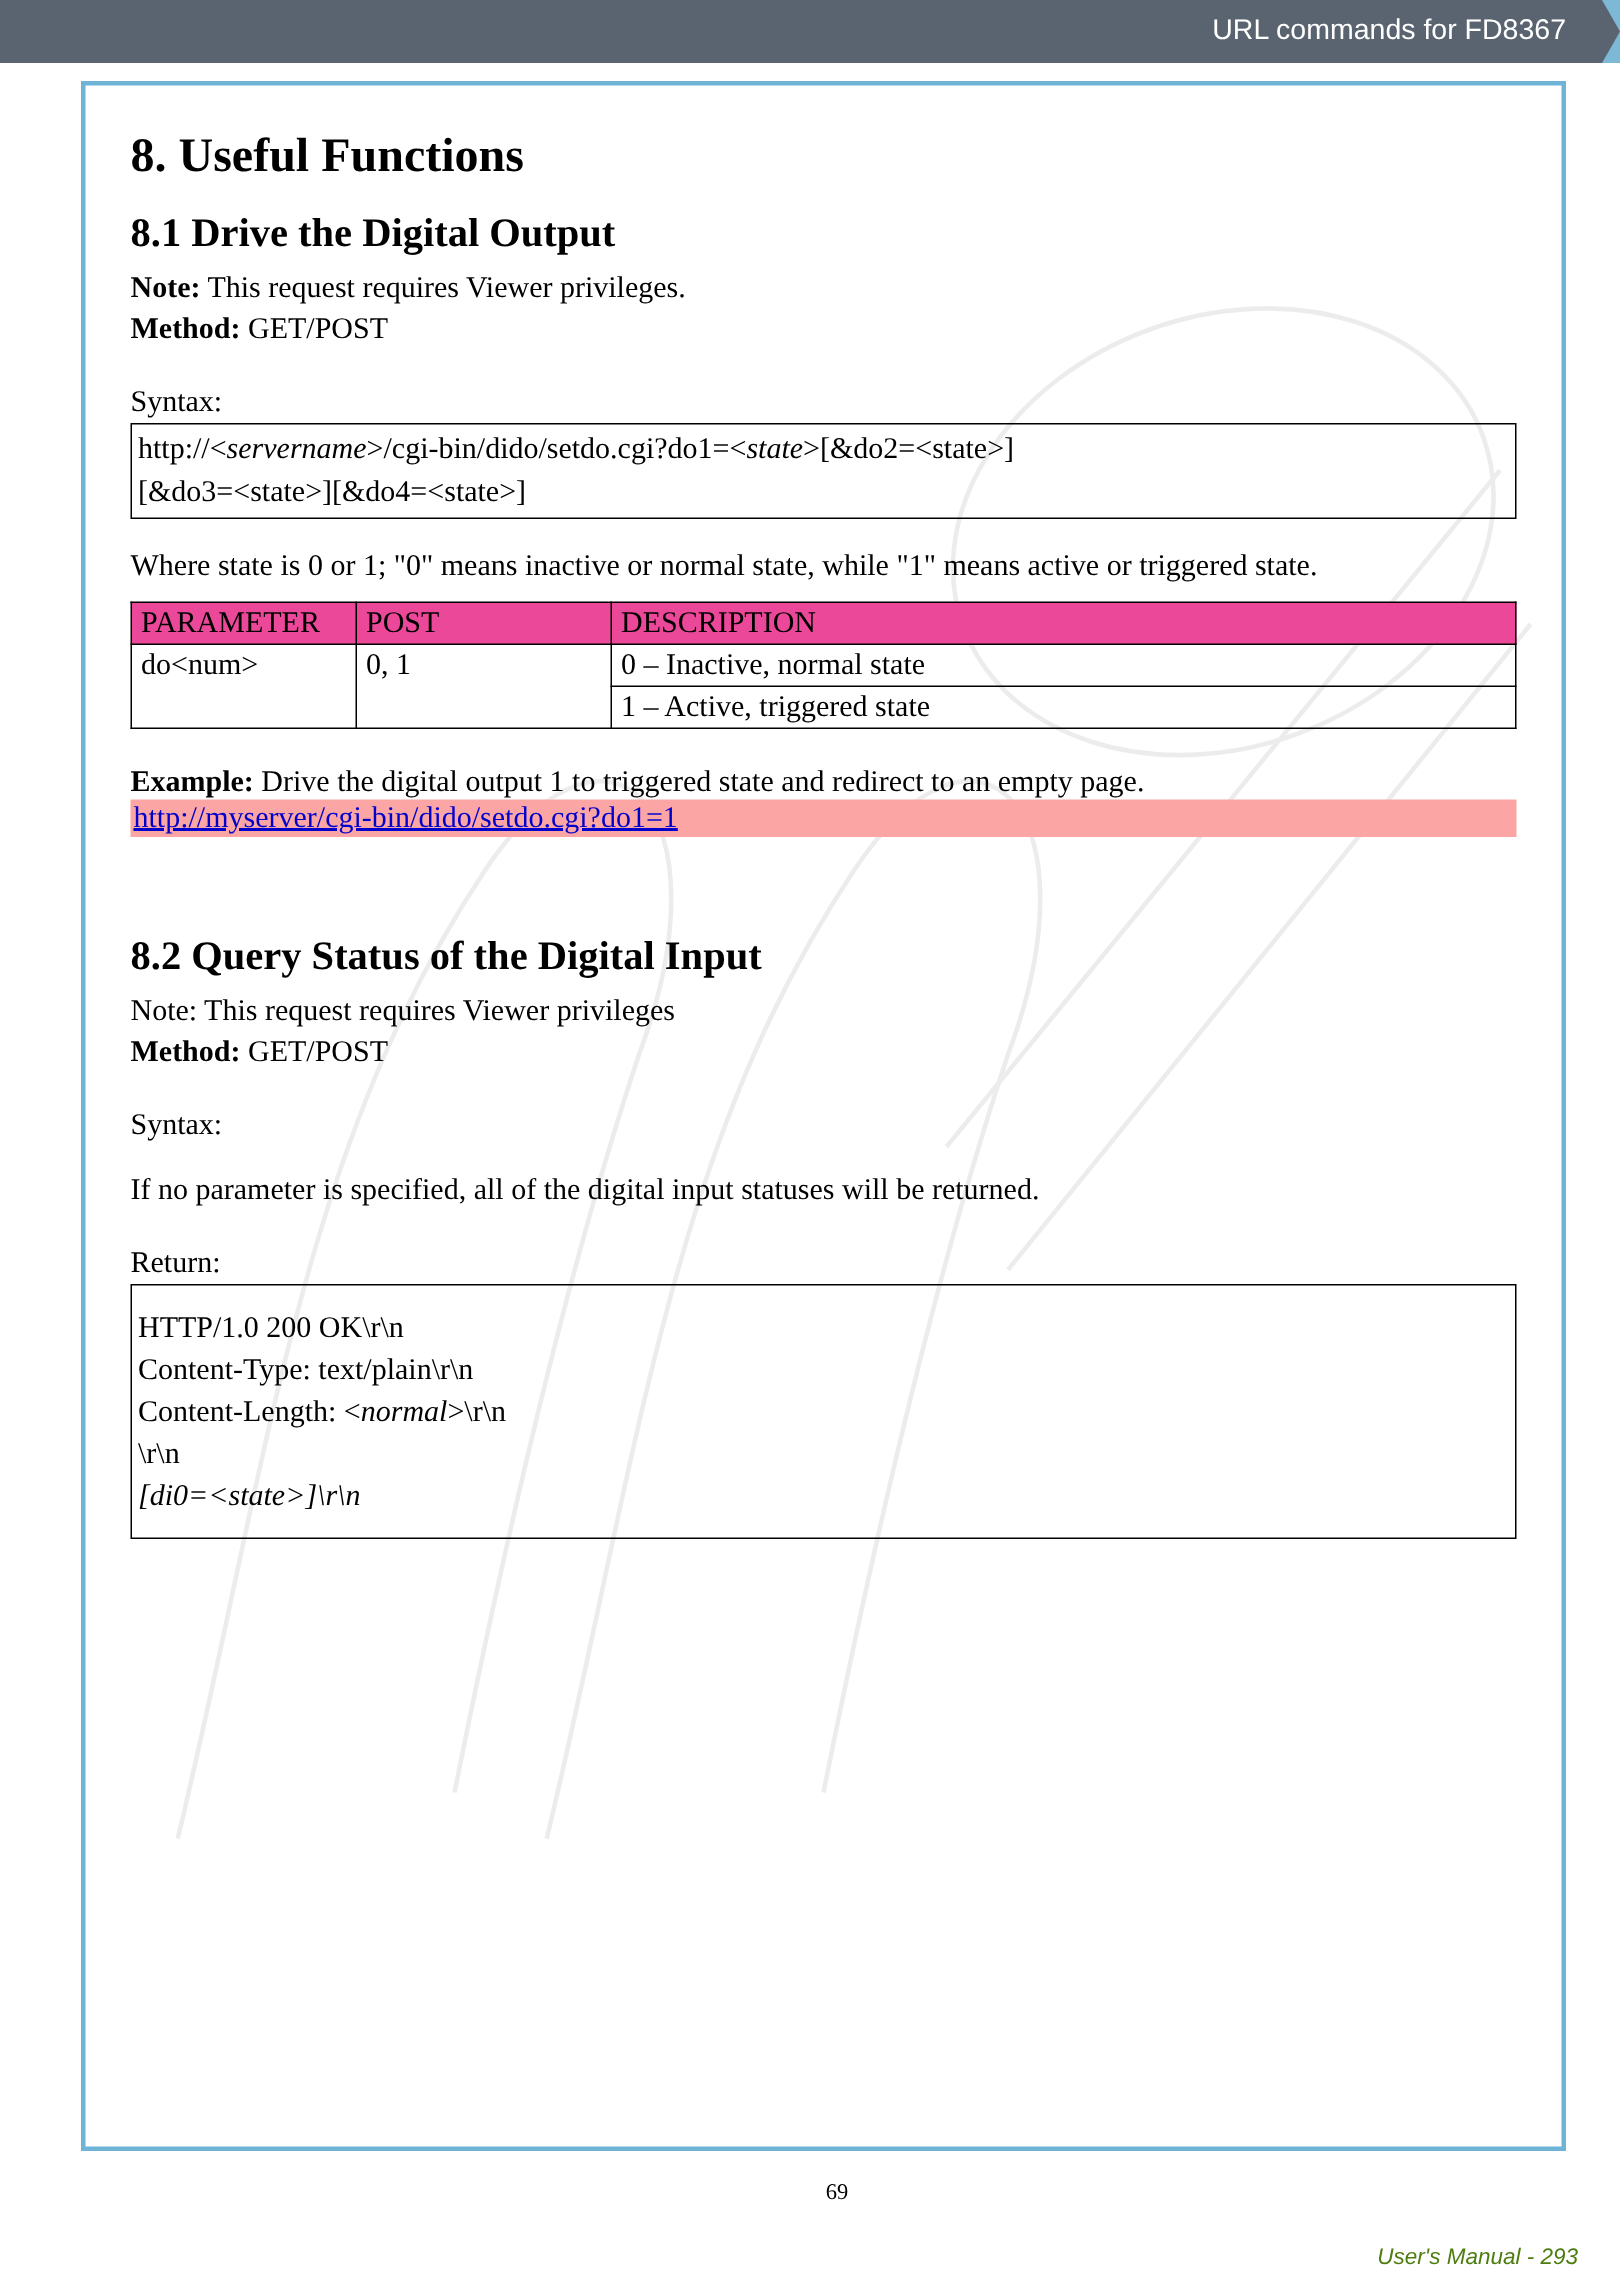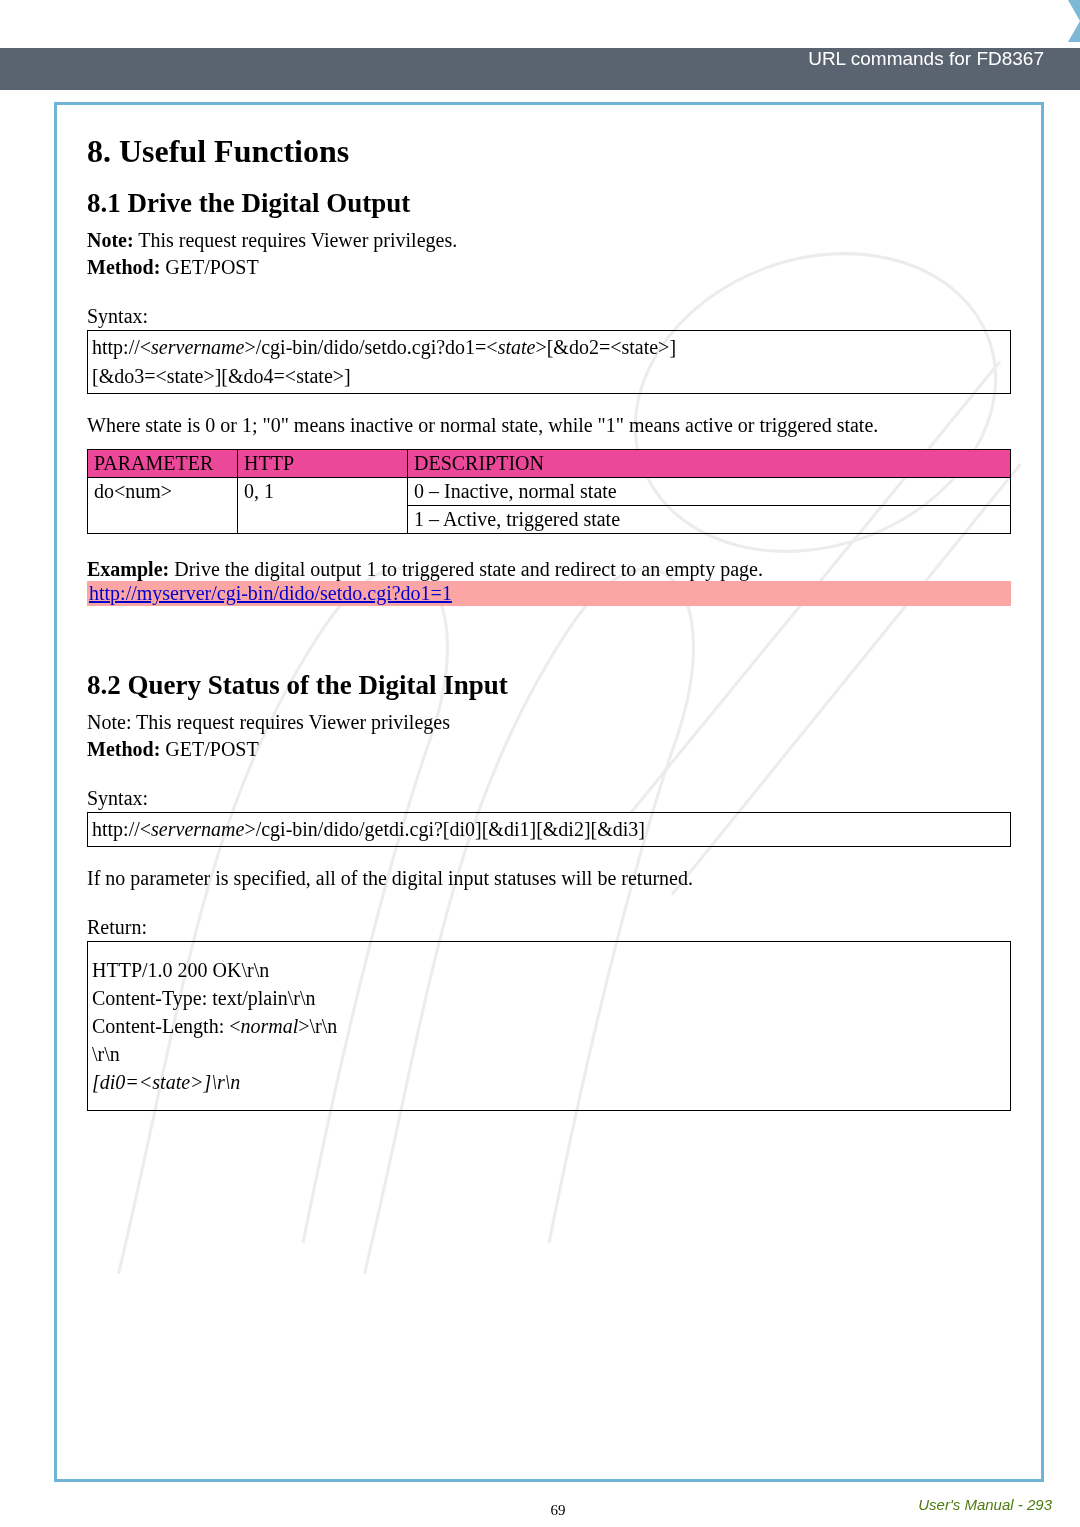--- a/index.html
+++ b/index.html
@@ -12,24 +12,23 @@
     overflow: hidden;
   }
   .top-bar {
     width: 100%;
     height: 42px;
     background: #5a6470;
     color: #fff;
     font-family: Arial, sans-serif;
     font-size: 19px;
     display: flex;
-    align-items: flex-start;
+    align-items: center;
     justify-content: flex-end;
     padding-right: 36px;
-    margin-top: 48px;
   }
   .top-bar .edge {
     position: absolute;
     right: 0;
     top: 0;
     width: 0;
     height: 0;
     border-top: 21px solid #7db8d6;
     border-bottom: 21px solid #7db8d6;
     border-left: 12px solid transparent;
@@ -155,21 +154,21 @@
       </div>
       <div>[&amp;do3=&lt;state&gt;][&amp;do4=&lt;state&gt;]</div>
     </div>
 
     <p class="para">Where state is 0 or 1; "0" means inactive or normal state, while "1" means active or triggered state.</p>
 
     <table class="param">
       <tbody>
           <tr>
         <th style="width:150px">PARAMETER</th>
-        <th style="width:170px">HTTP</th>
+        <th style="width:170px">POST</th>
         <th>DESCRIPTION</th>
       </tr>
       <tr>
         <td rowspan="2">do&lt;num&gt;</td>
         <td rowspan="2">0, 1</td>
         <td>0 – Inactive, normal state</td>
       </tr>
       <tr>
         <td>1 – Active, triggered state</td>
       </tr>
@@ -188,23 +187,20 @@
     <div class="spacer"></div>
 
     <h2>8.2 Query Status of the Digital Input</h2>
 
     <p class="note-line">Note: This request requires Viewer privileges</p>
     <p class="note-line">
       <span class="bold">Method:</span><span> GET/POST</span>
     </p>
 
     <p class="syntax-label">Syntax:</p>
-    <div class="codebox">
-      <span>http://&lt;</span><span class="italic">servername</span><span>&gt;/cgi-bin/dido/getdi.cgi?[di0][&amp;di1][&amp;di2][&amp;di3]</span>
-    </div>
 
     <p class="para">If no parameter is specified, all of the digital input statuses will be returned.</p>
 
     <p class="syntax-label">Return:</p>
     <div class="returnbox">
       <div>HTTP/1.0 200 OK\r\n</div>
       <div>Content-Type: text/plain\r\n</div>
       <div>
         <span>Content-Length: &lt;</span><span class="italic">normal</span><span>&gt;\r\n</span>
       </div>

